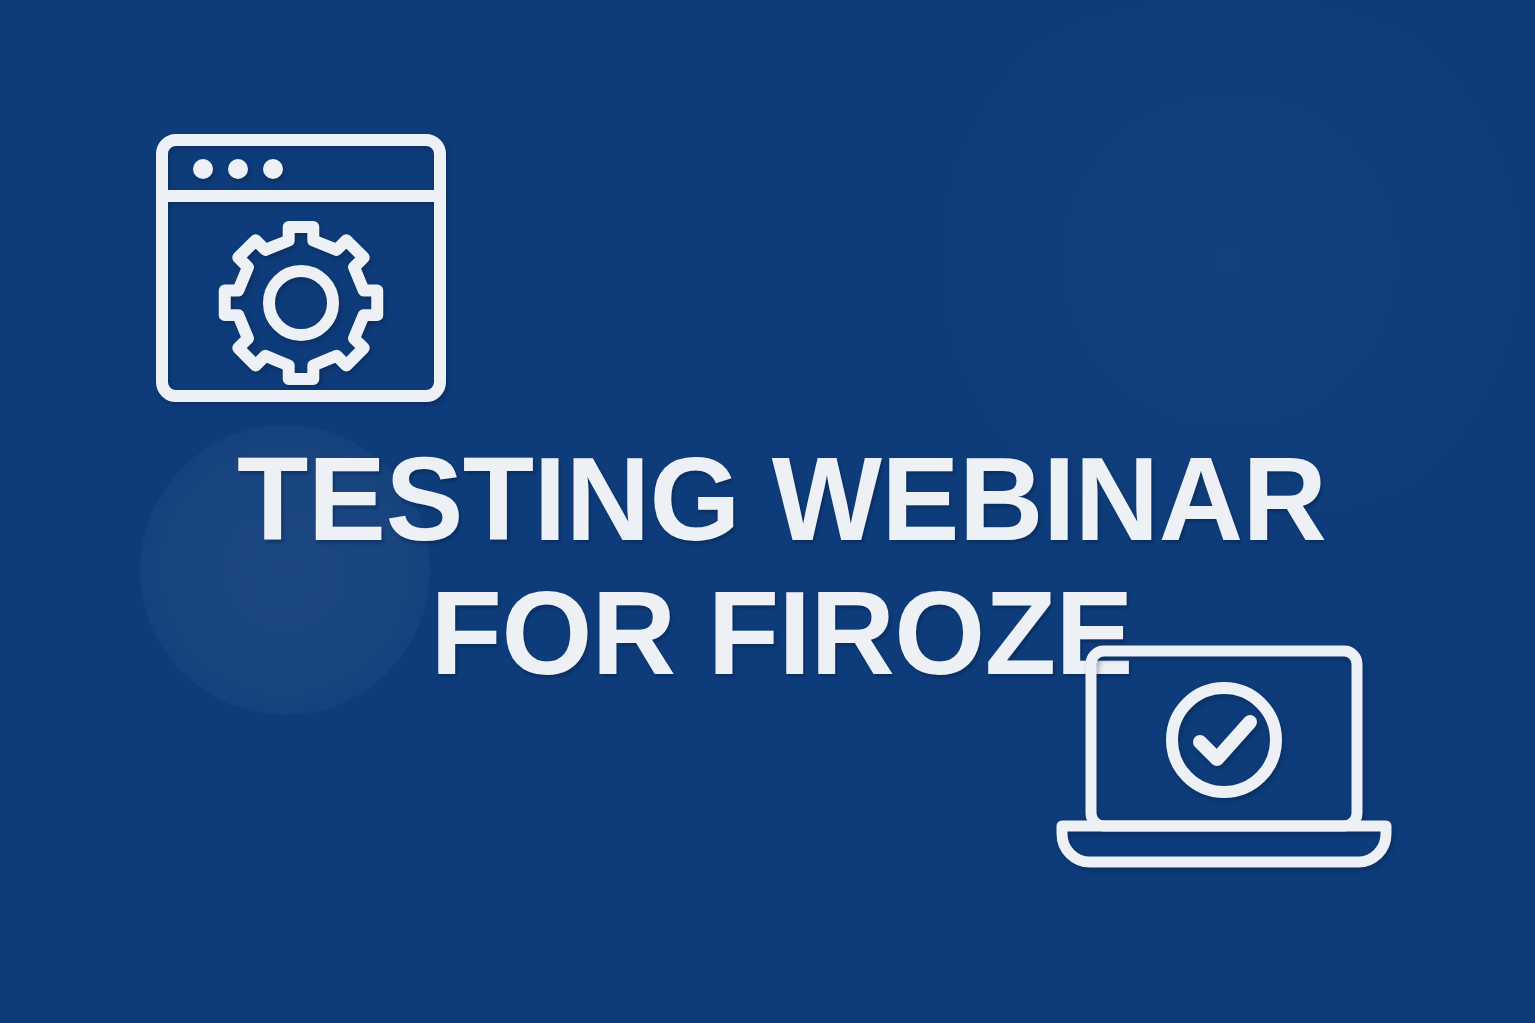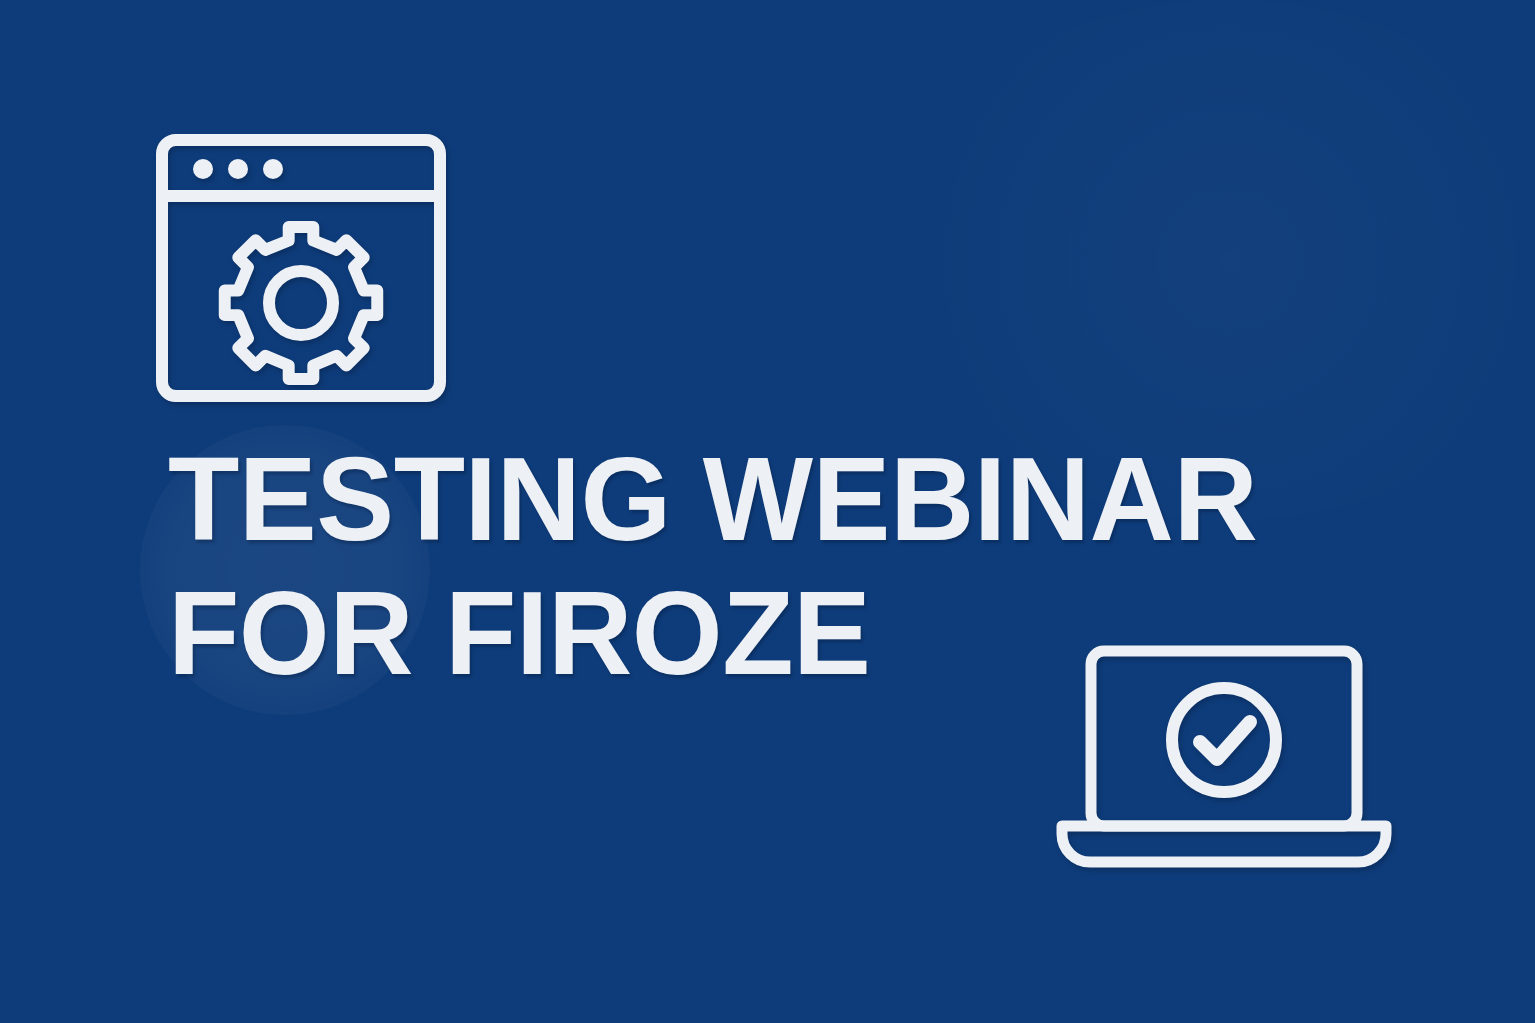--- a/index.html
+++ b/index.html
@@ -47,20 +47,21 @@
                 rgba(255,255,255,0.0) 72%);
     pointer-events: none;
   }
 
   
   .headline {
     position: absolute;
     left: 168px;
     top: 432px;
     width: 1240px;
+    text-align: center;
   }
 
   .headline .line {
     color: #edf1f6;
     font-weight: 700;
     font-size: 118px;
     line-height: 134px;
     letter-spacing: -0.5px;
     white-space: nowrap;
     transform: scaleX(0.99);

